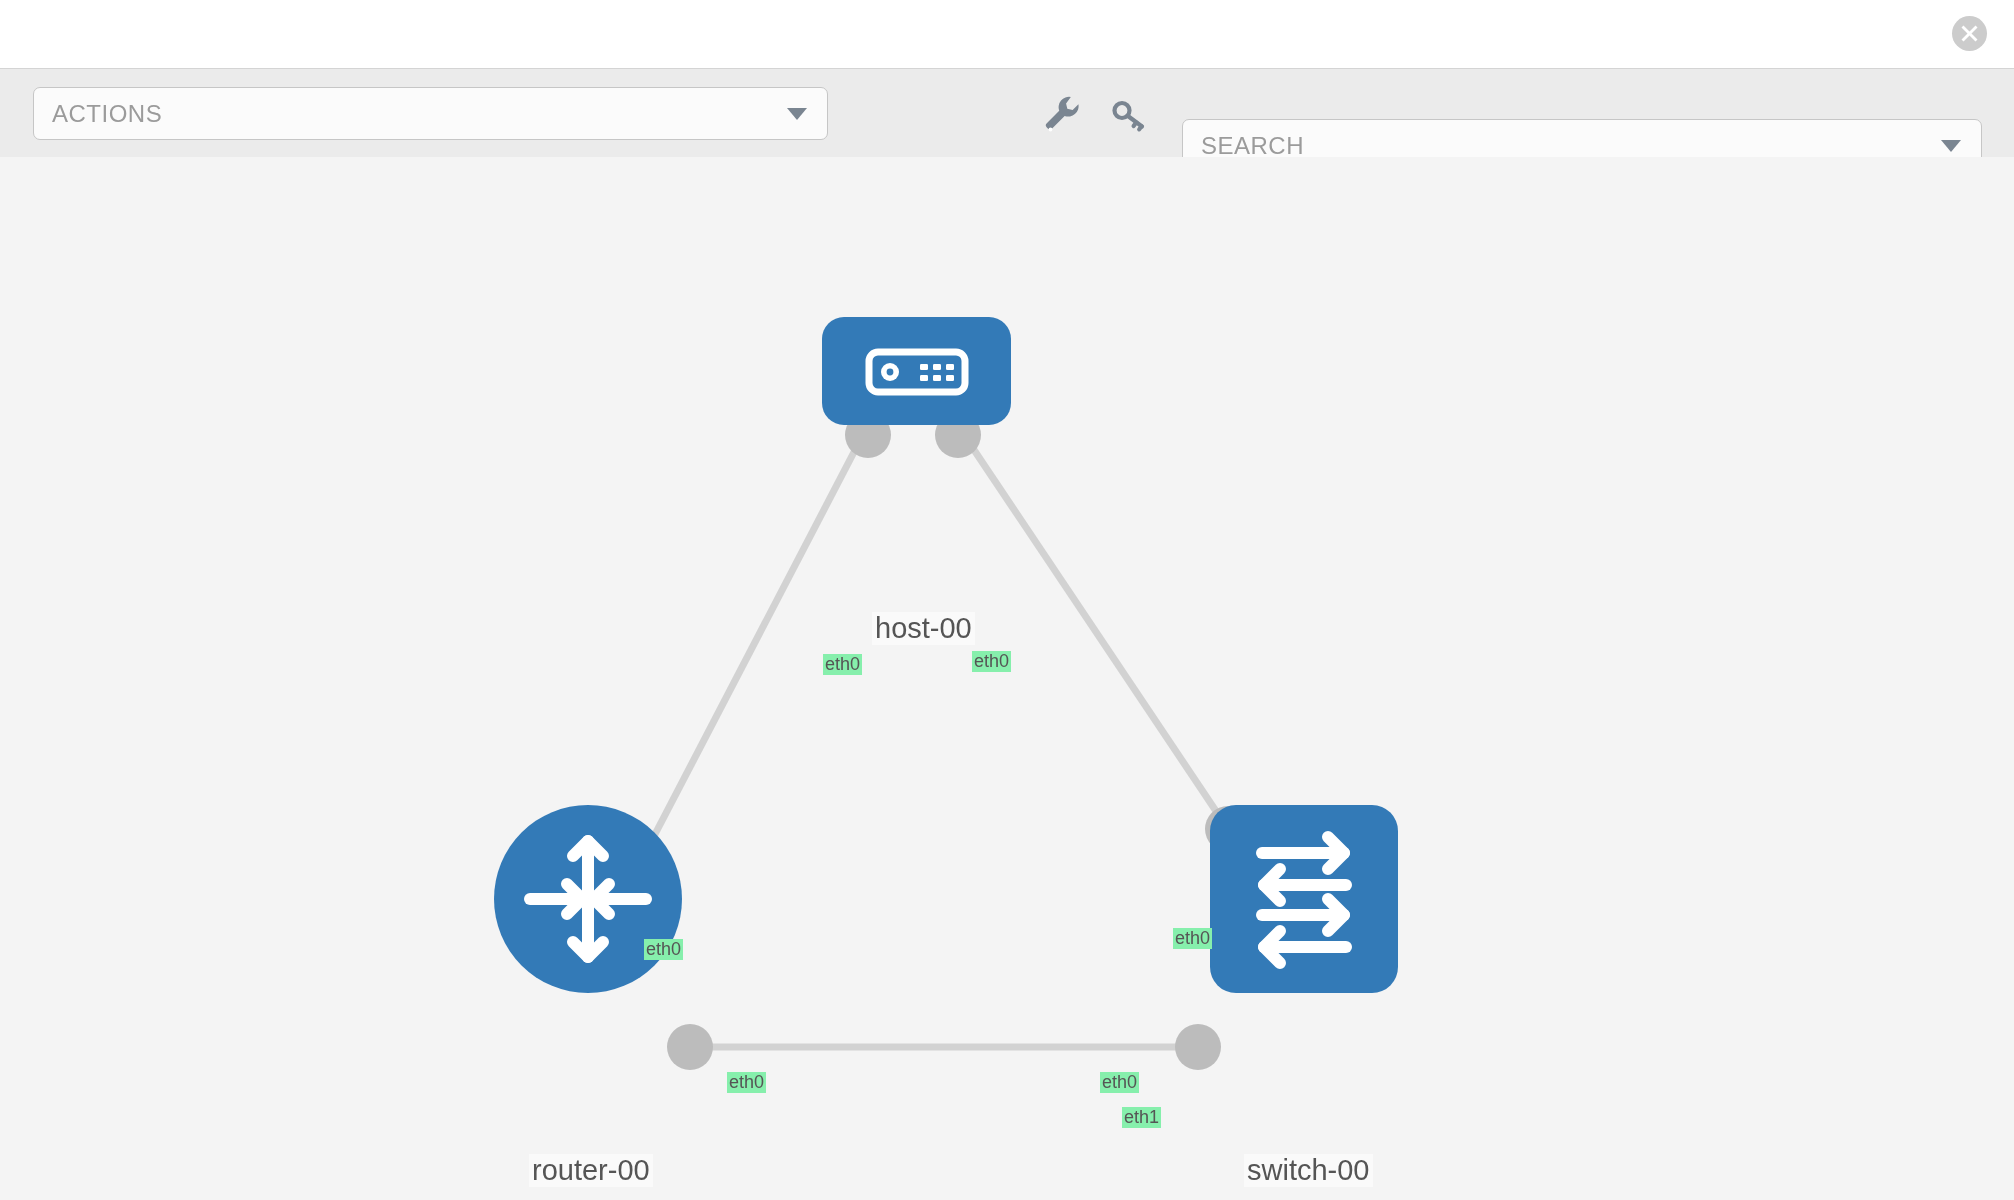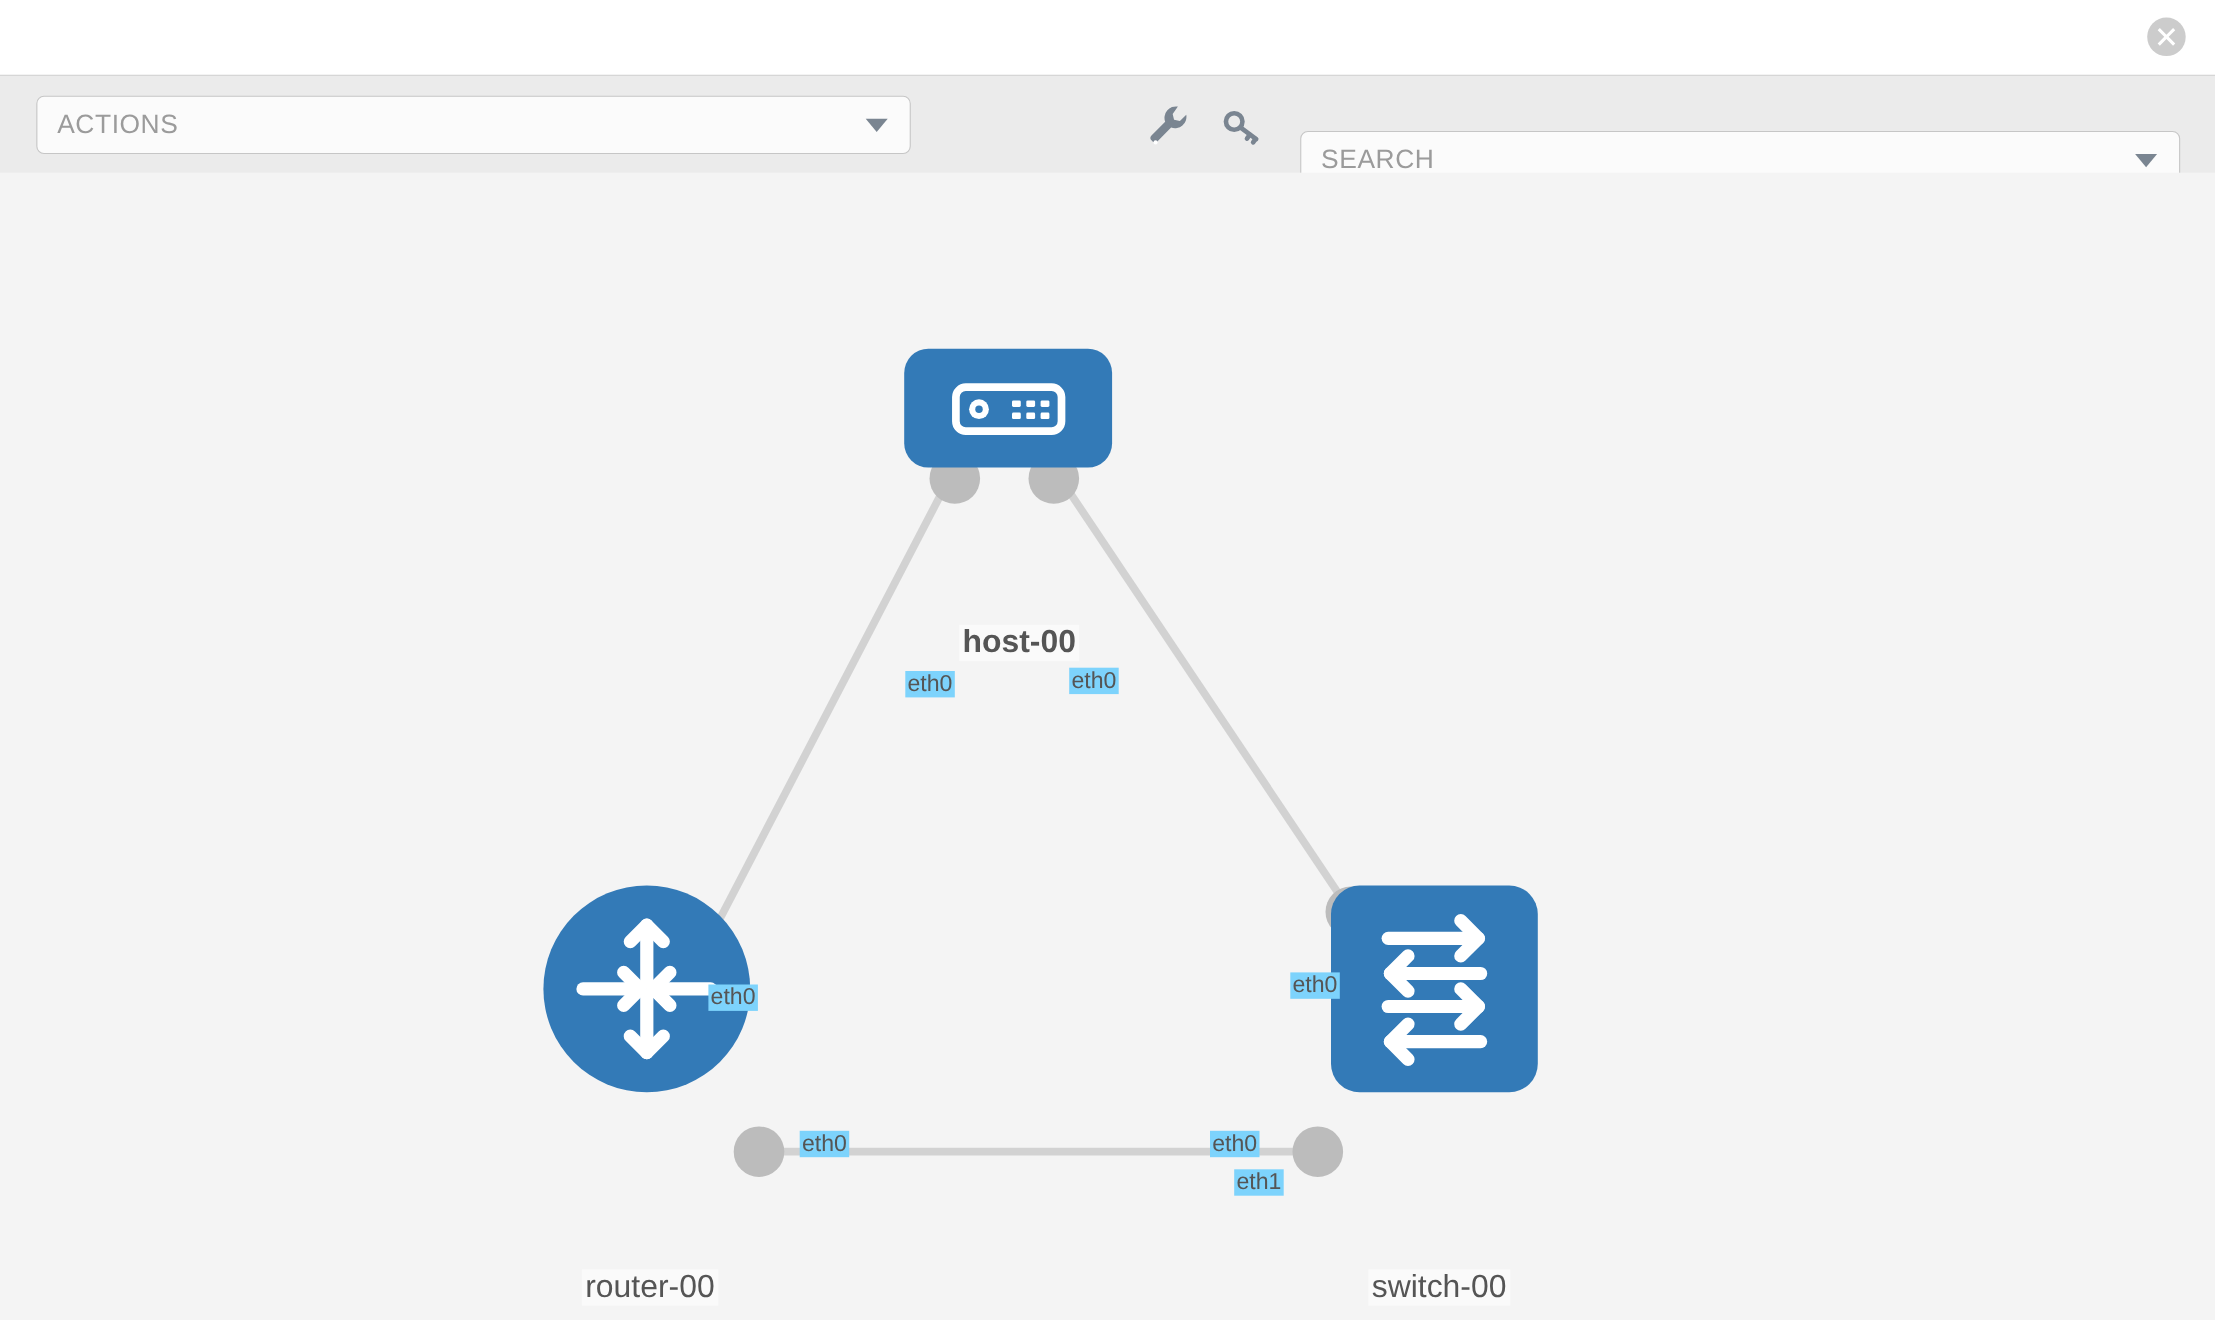--- a/index.html
+++ b/index.html
@@ -89,28 +89,29 @@
     left: 1210px; top: 648px; width: 188px; height: 188px;
     background: #337ab7; border-radius: 26px;
   }
   .node svg { position: absolute; top: 0; left: 0; }
 
   .node-caption {
     position: absolute; font-size: 29px; color: #555555;
     background: #fafafa; padding: 0 3px;
     white-space: nowrap; text-align: center;
   }
-  #caption-host   { left: 872px; top: 411px; font-weight: bold; }
+  #caption-host   { left: 872px; top: 455px; }
   #caption-router { left: 529px; top: 997px; }
   #caption-switch { left: 1244px; top: 997px; }
 
   .iface-label {
-    position: absolute; font-size: 21px; color: #555555;
-    background: #7dd3fc; padding: 0 2px;
+    position: absolute; font-size: 18px; color: #555555;
+    background: #86efac; padding: 0 2px;
     white-space: nowrap;
+    margin-top: 44px;
   }
   #iface-host-left   { left: 823px; top: 453px; }
   #iface-host-right  { left: 972px; top: 450px; }
   #iface-router-up   { left: 644px; top: 738px; }
   #iface-switch-up   { left: 1173px; top: 727px; }
   #iface-router-rt   { left: 727px; top: 871px; }
   #iface-switch-lf-a { left: 1100px; top: 871px; }
   #iface-switch-lf-b { left: 1122px; top: 906px; }
 </style>
 </head>

